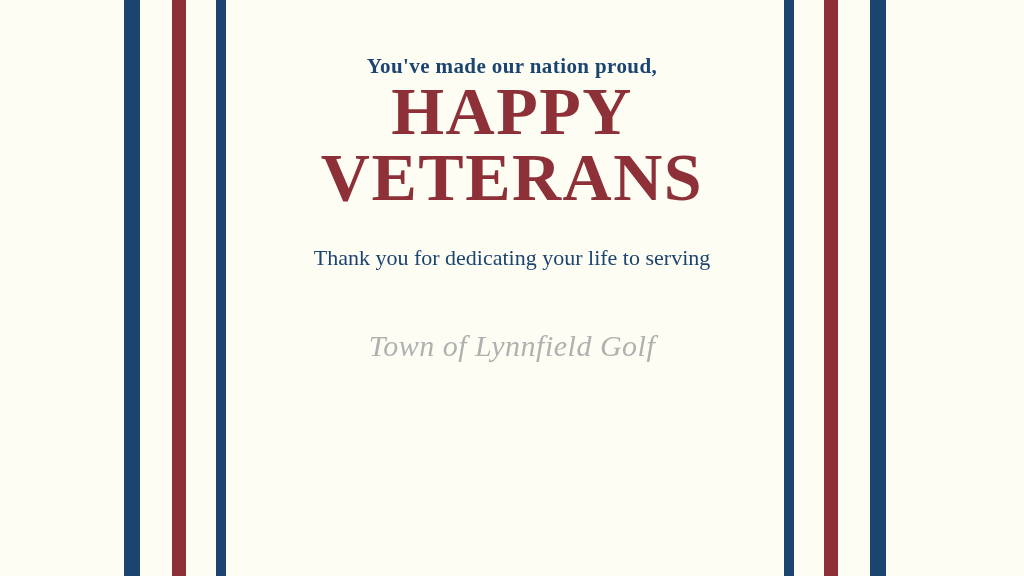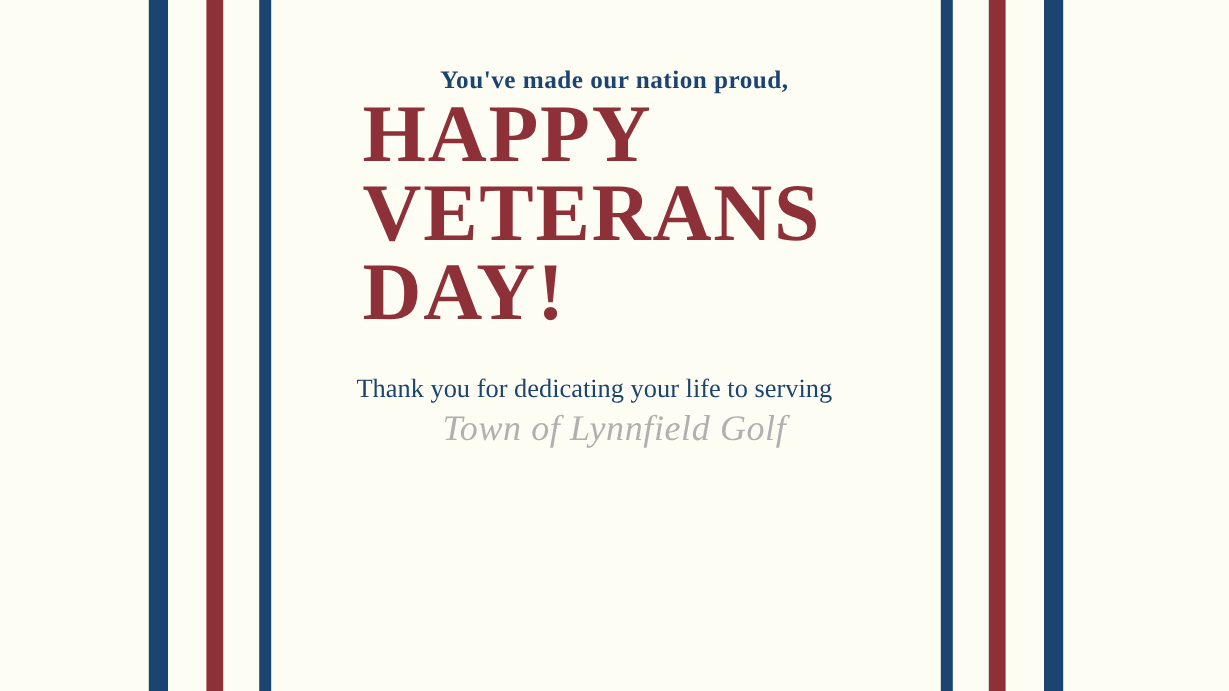--- a/index.html
+++ b/index.html
@@ -33,20 +33,21 @@
   .content {
     position: absolute;
     left: 240px;
     top: 0;
     width: 544px;
     height: 576px;
     display: flex;
     flex-direction: column;
     align-items: center;
     justify-content: flex-start;
+    text-align: center;
   }
 
   .eyebrow {
     margin-top: 54px;
     font-family: "Liberation Serif", serif;
     font-weight: bold;
     font-size: 21px;
     letter-spacing: 0.4px;
     color: #1c4470;
   }
@@ -70,20 +71,21 @@
     font-family: "Liberation Serif", serif;
     font-weight: normal;
     font-size: 22px;
     line-height: 1.55;
     color: #1c4470;
     width: 430px;
   }
   .subtext-line { display: block; }
 
   .signature {
+    margin-top: 54px;
     font-family: "Liberation Serif", serif;
     font-style: italic;
     font-size: 30px;
     letter-spacing: 0.5px;
     color: #b0b0b0;
   }
 </style>
 </head>
 <body>
 
@@ -97,21 +99,20 @@
   <div class="stripe" style="left:824px; width:14px; background:#8e3038;"></div>
   <div class="stripe" style="left:870px; width:16px; background:#1c4470;"></div>
 
   <div class="content">
 
     <div class="eyebrow">You've made our nation proud,</div>
 
     <div class="headline">
       <span class="headline-line">HAPPY</span>
       <span class="headline-line">VETERANS</span>
-      <span class="headline-line">DAY!</span>
     </div>
 
     <div class="subtext">
       <span class="subtext-line">Thank you for dedicating your life to serving</span>
     </div>
 
     <div class="signature">Town of Lynnfield Golf</div>
 
   </div>
 </div>

